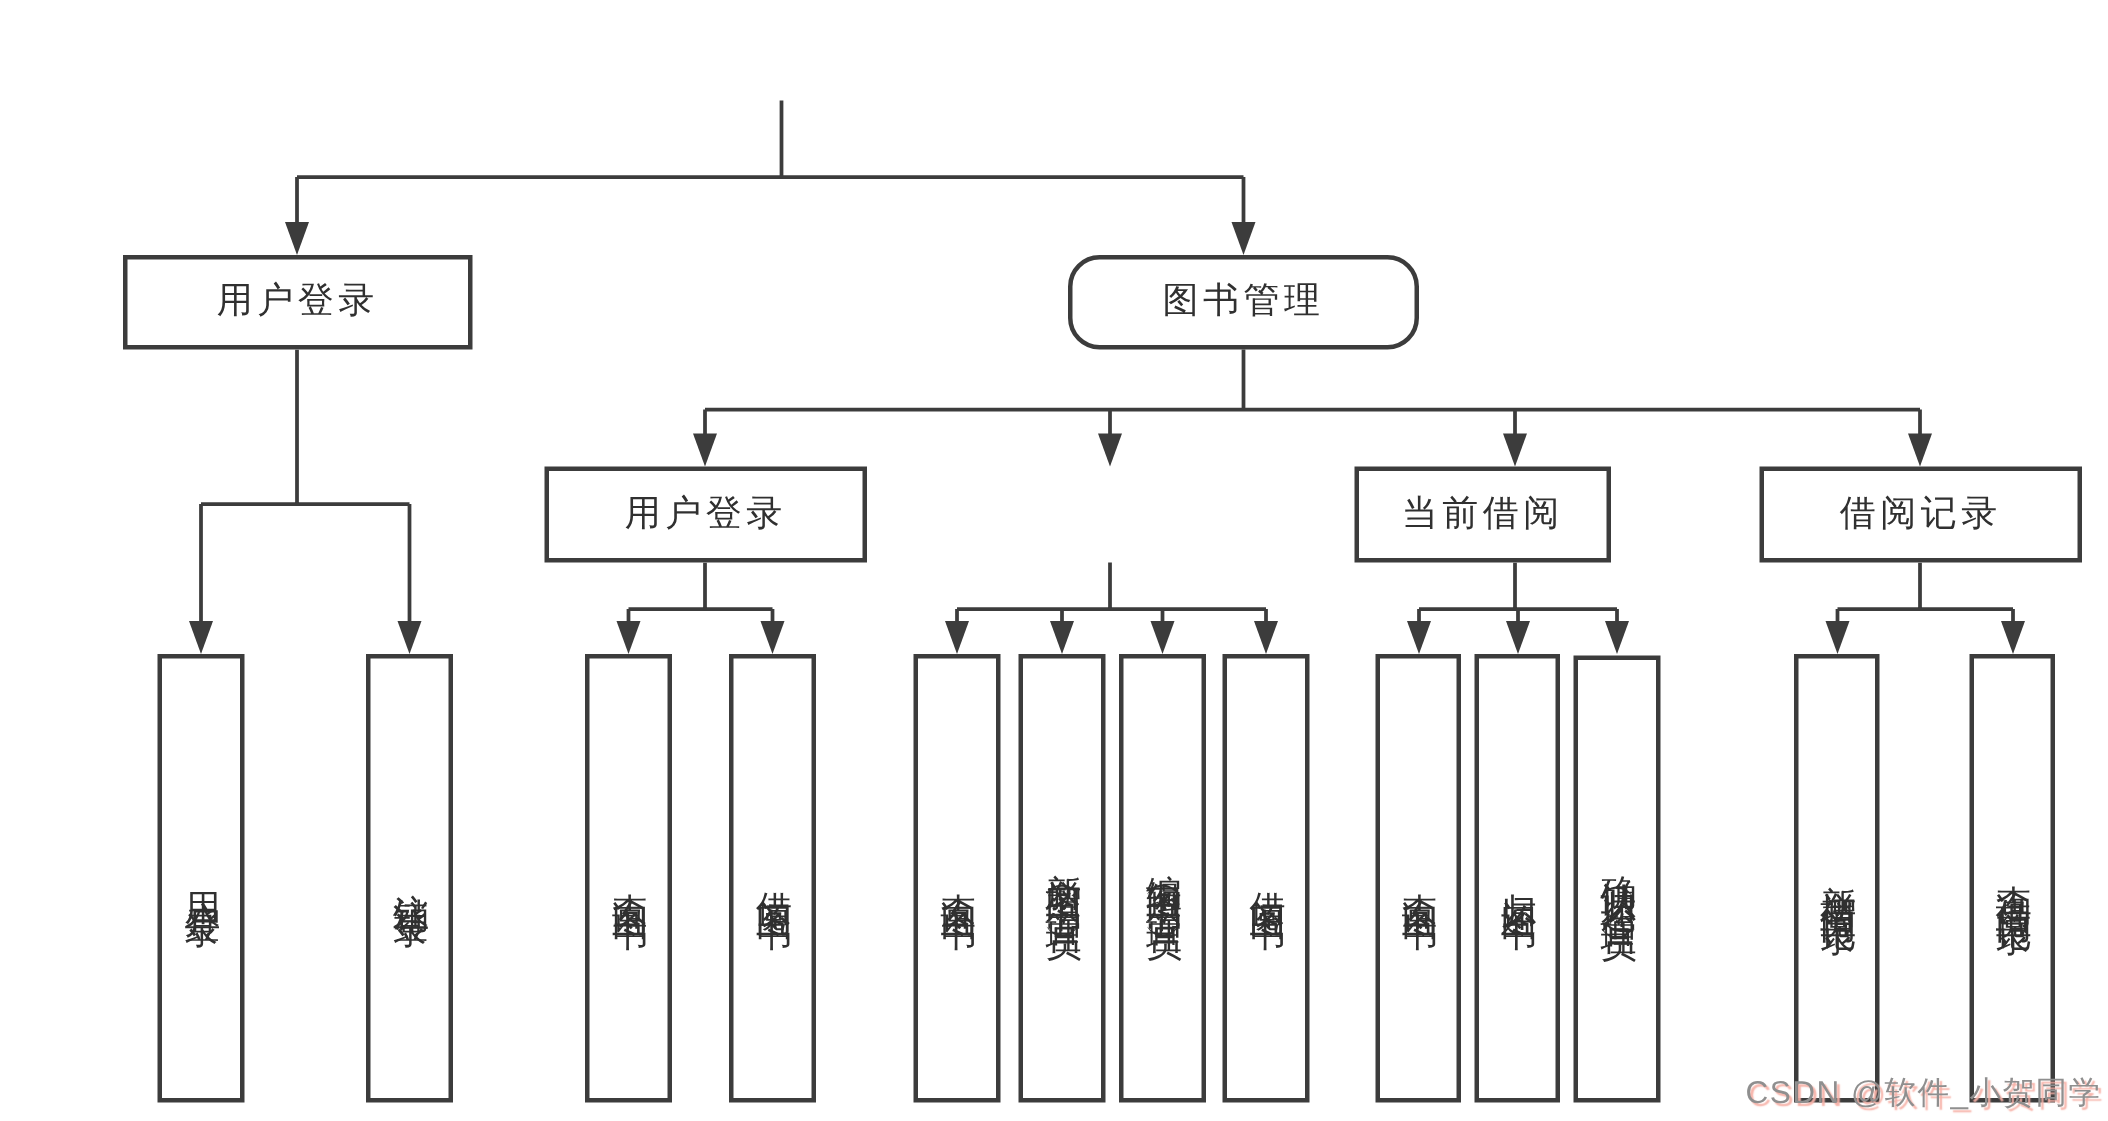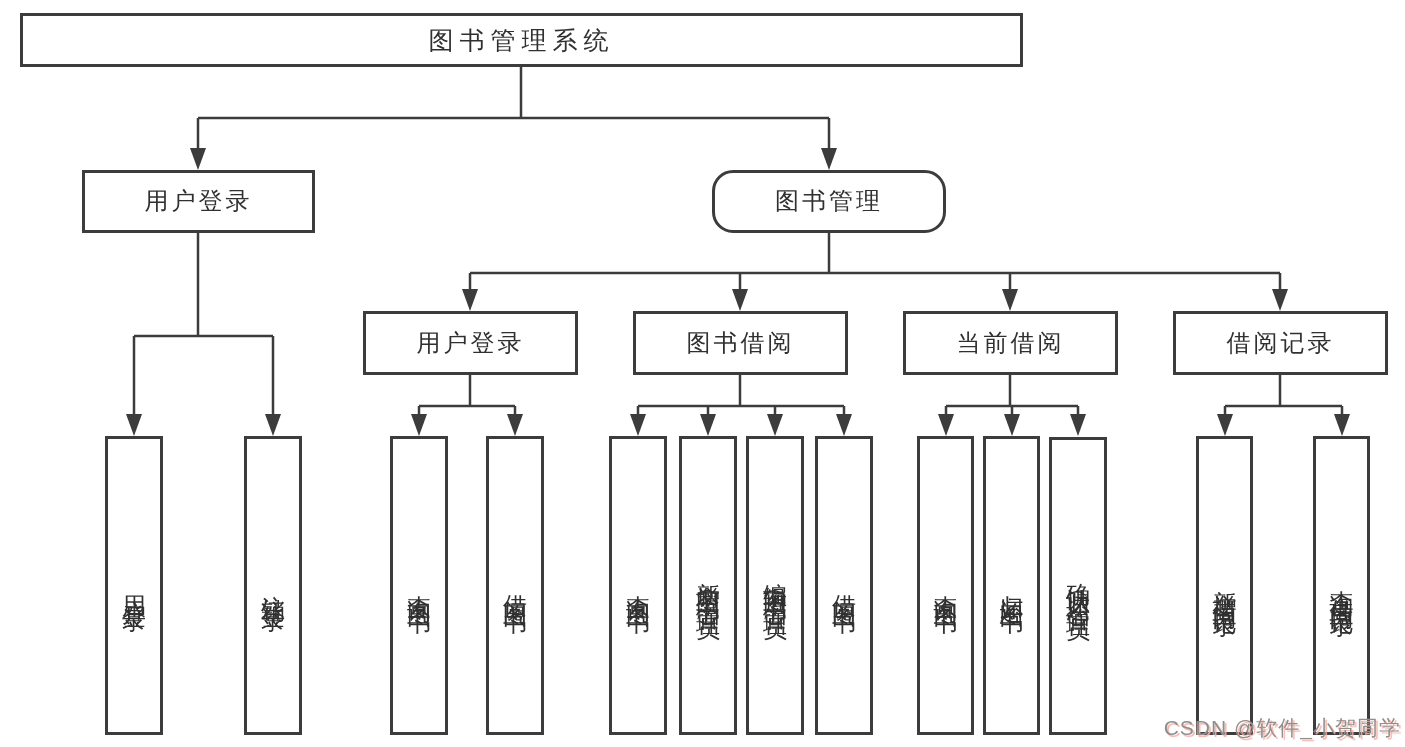--- a/index.html
+++ b/index.html
@@ -108,28 +108,26 @@
       <polygon points="1078,436 1070,414 1086,414"></polygon>
     </g>
 
     <g>
       <path d="M1280 375 V406 M1225 406 H1342 M1225 406 V416 M1342 406 V416"></path>
       <polygon points="1225,436 1217,414 1233,414"></polygon>
       <polygon points="1342,436 1334,414 1350,414"></polygon>
     </g>
   </svg>
 
-  <div class="node title" style="left:20px; top:13px; width:1003px; height:54px;">图书管理系统</div>
 
   <div class="node" style="left:82px; top:170px; width:233px; height:63px;">用户登录</div>
   <div class="node" style="left:712px; top:170px; width:234px; height:63px;border-radius:21px;">图书管理</div>
 
   <div class="node" style="left:363px; top:311px; width:215px; height:64px;">用户登录</div>
-  <div class="node" style="left:633px; top:311px; width:215px; height:64px;">图书借阅</div>
-  <div class="node" style="left:903px; top:311px; width:215px; height:64px;">当前借阅</div>
+  <div class="node" style="left:903px; top:311px; width:171px; height:64px;">当前借阅</div>
   <div class="node" style="left:1173px; top:311px; width:215px; height:64px;">借阅记录</div>
 
   <div class="node v" style="left:105px; top:436px; width:58px; height:299px;">用户登录</div>
   <div class="node v" style="left:244px; top:436px; width:58px; height:299px;">注销登录</div>
 
   <div class="node v" style="left:390px; top:436px; width:58px; height:299px;">查询图书</div>
   <div class="node v" style="left:486px; top:436px; width:58px; height:299px;">借阅图书</div>
 
   <div class="node v" style="left:609px; top:436px; width:58px; height:299px;">查询图书</div>
   <div class="node v" style="left:679px; top:436px; width:58px; height:299px;">新增图书（管理员）</div>

